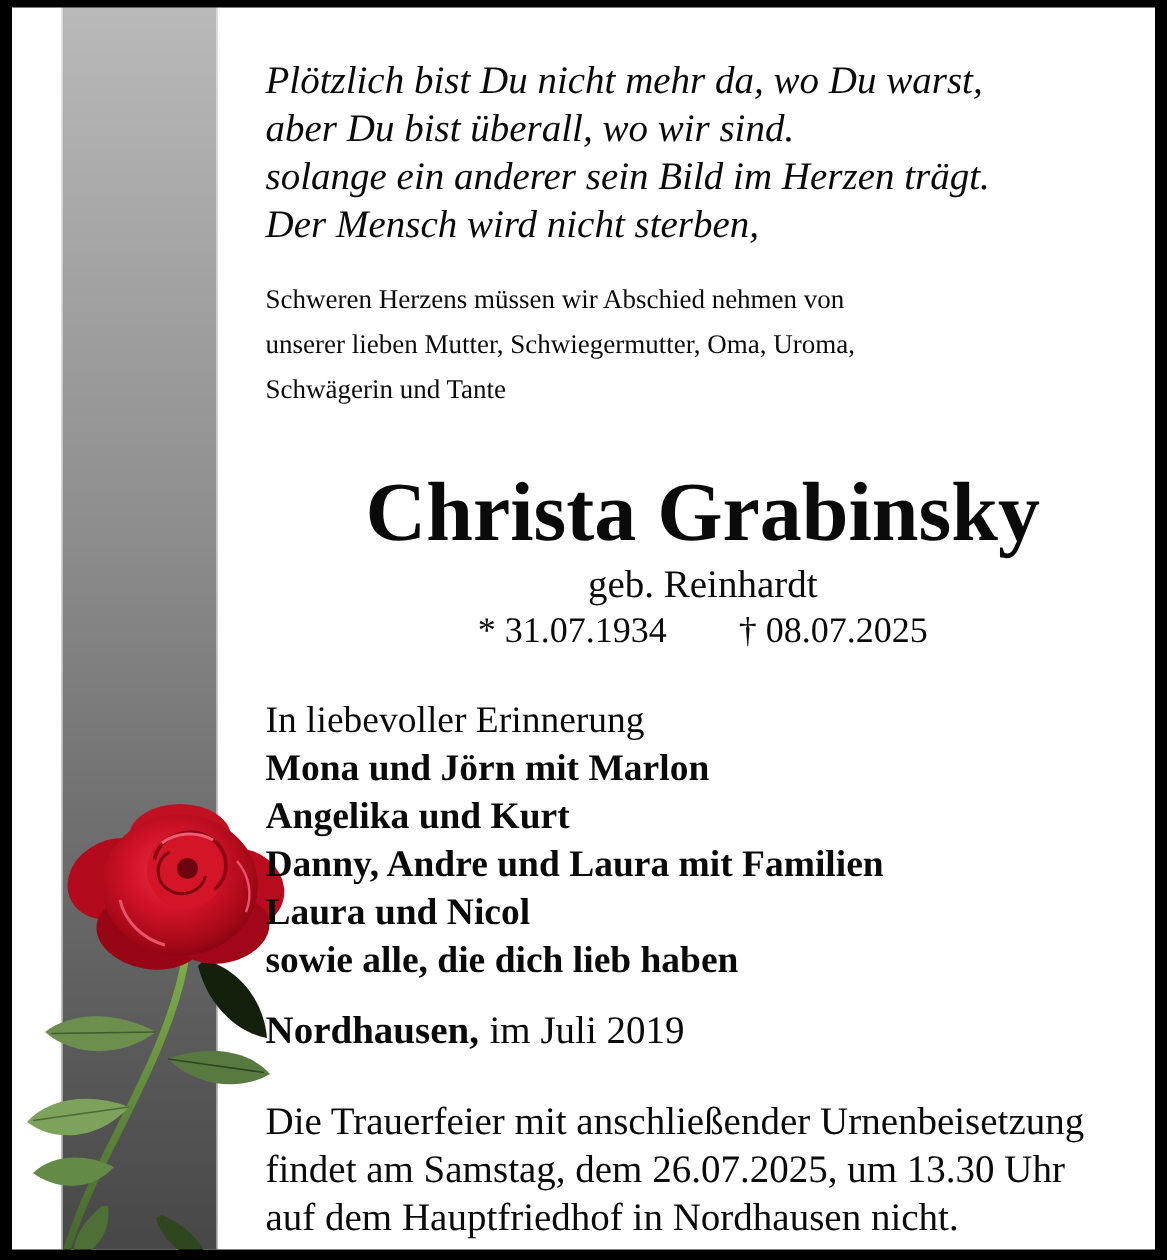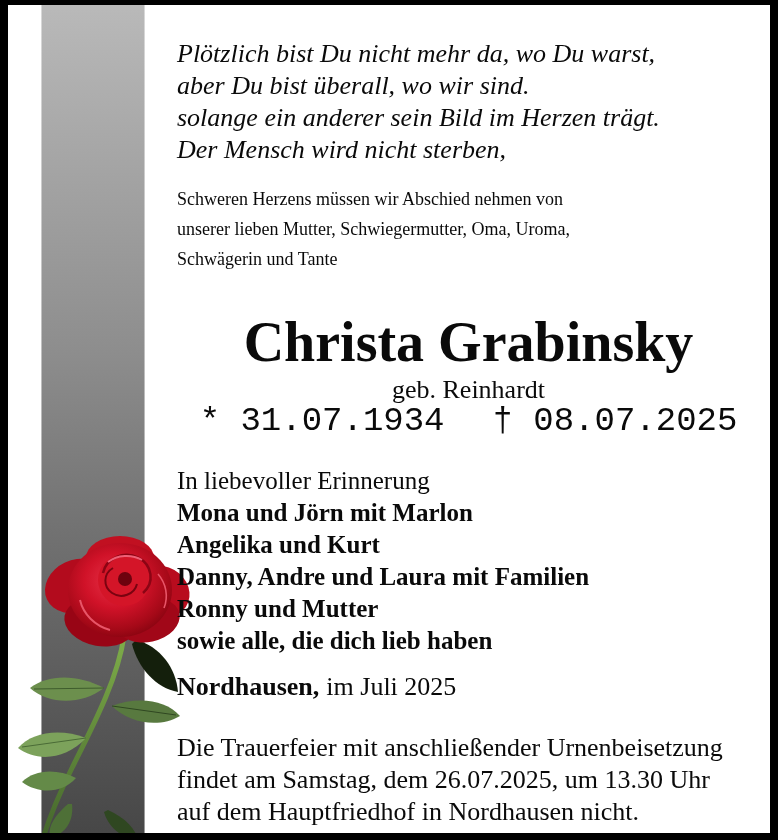--- a/index.html
+++ b/index.html
@@ -32,21 +32,21 @@
   }
   .intro {
     position: absolute; left: 177px; top: 184px;
     font-size: 18px; line-height: 30px; white-space: nowrap;
   }
   .center-block {
     position: absolute; left: 177px; top: 312px; width: 583px; text-align: center;
   }
   .name   { font-size: 56px; font-weight: bold; line-height: 60px; margin: 0; }
   .birth-name { font-size: 26px; line-height: 30px; margin-top: 3px; }
-  .dates  { font-size: 34px; line-height: 30px; margin-top: 1px; font-family: Liberation Mono, monospace; }
+  .dates  { font-size: 24px; line-height: 30px; margin-top: 1px; }
   .death-date { margin-left: 48px; }
   .memory {
     position: absolute; left: 177px; top: 465px;
     font-size: 25px; line-height: 32px; white-space: nowrap;
   }
   .memory .bold-line { font-weight: bold; }
   .place-line {
     position: absolute; left: 177px; top: 672px;
     font-size: 26px; line-height: 30px; white-space: nowrap;
   }
@@ -128,26 +128,26 @@
     <div class="dates">
       <span>* 31.07.1934</span><span class="death-date">† 08.07.2025</span>
     </div>
   </div>
 
   <div class="memory">
     <div>In liebevoller Erinnerung</div>
     <div class="bold-line">Mona und Jörn mit Marlon</div>
     <div class="bold-line">Angelika und Kurt</div>
     <div class="bold-line">Danny, Andre und Laura mit Familien</div>
-    <div class="bold-line">Ronny und Mutter</div>
+    <div class="bold-line">Laura und Nicol</div>
     <div class="bold-line">sowie alle, die dich lieb haben</div>
   </div>
 
   <div class="place-line">
-    <span class="place-part">Nordhausen,</span><span class="date-part">im Juli 2025</span>
+    <span class="place-part">Nordhausen,</span><span class="date-part">im Juli 2019</span>
   </div>
 
   <div class="funeral">
     <div>Die Trauerfeier mit anschließender Urnenbeisetzung</div>
     <div>findet am Samstag, dem 26.07.2025, um 13.30 Uhr</div>
     <div>auf dem Hauptfriedhof in Nordhausen nicht.</div>
   </div>
 
   <div class="frame-top"></div>
   <div class="frame-bottom"></div>

